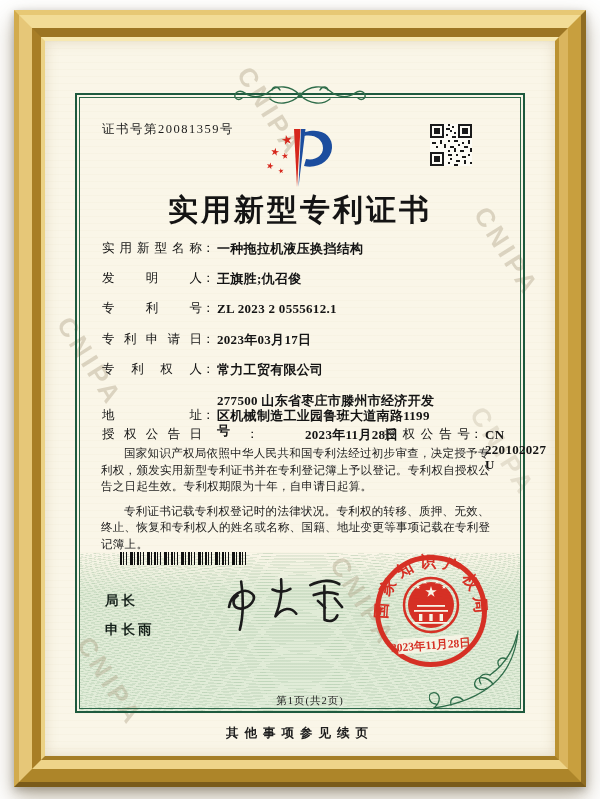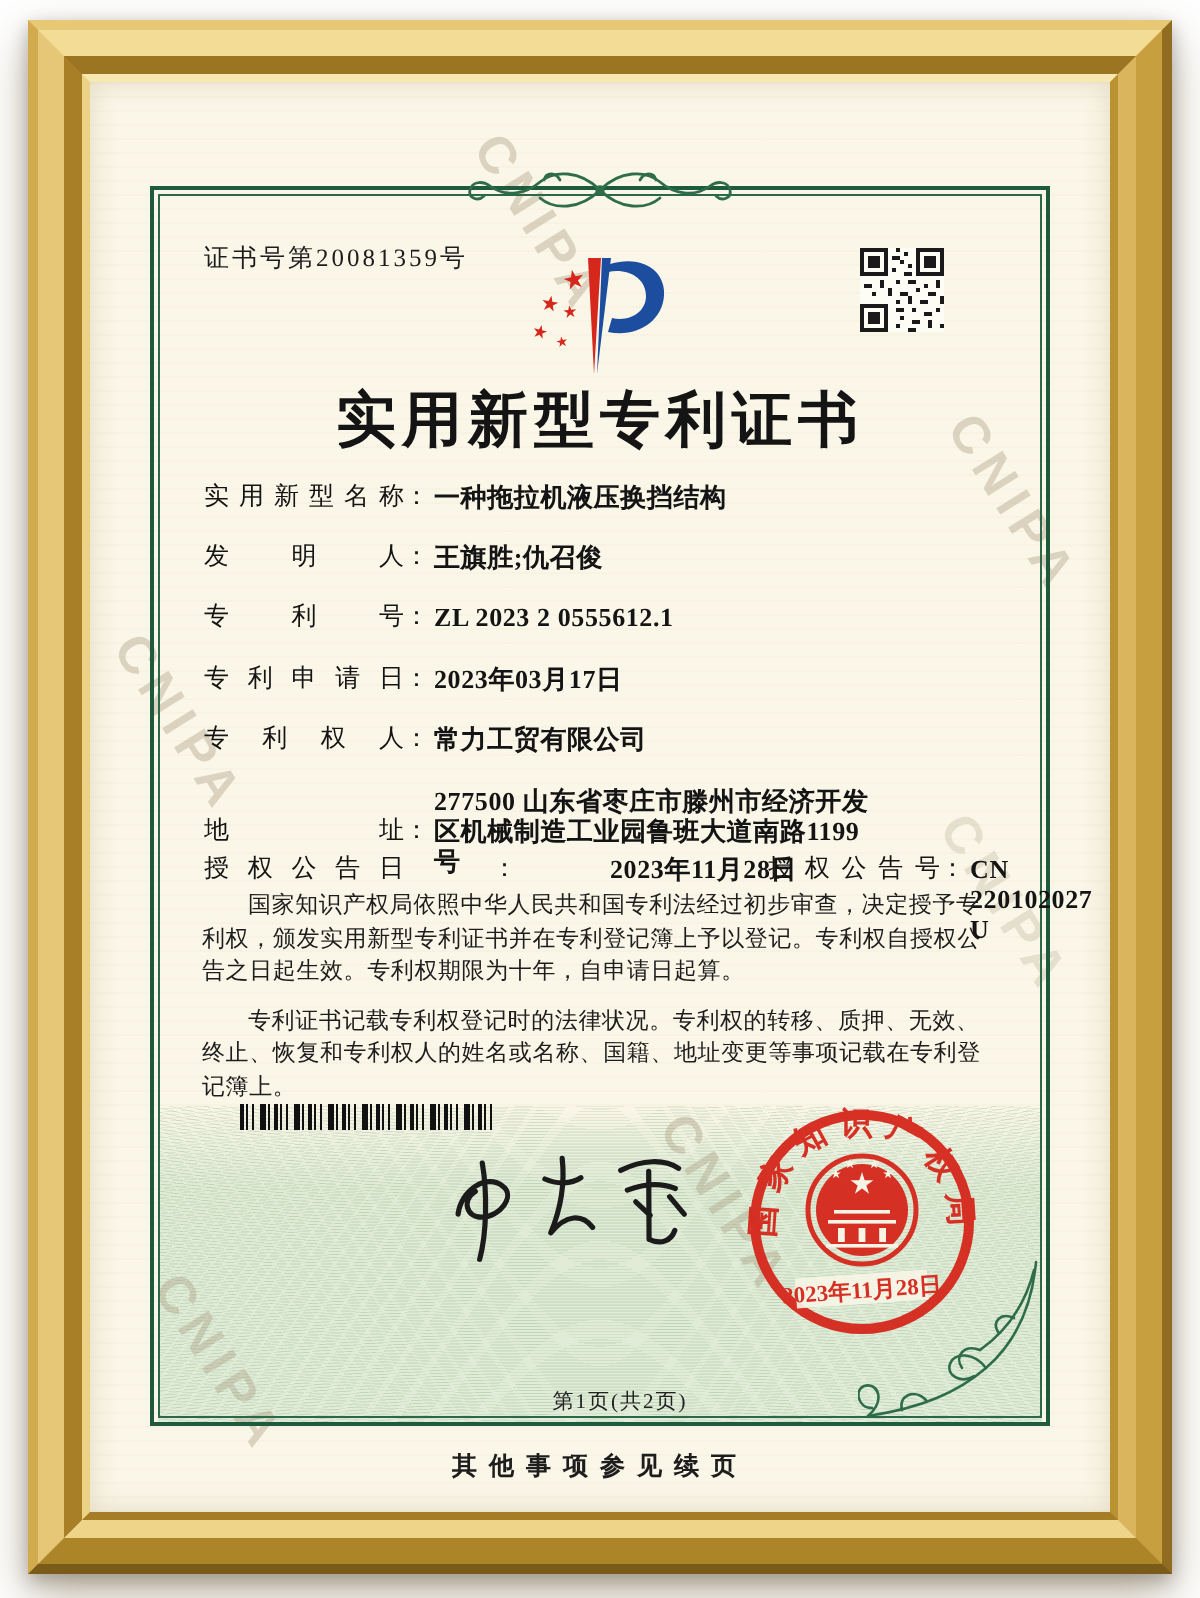--- a/index.html
+++ b/index.html
@@ -217,20 +217,24 @@
       </div>
     </div>
 
     <div class="body-text">
       <p>国家知识产权局依照中华人民共和国专利法经过初步审查，决定授予专利权，颁发实用新型专利证书并在专利登记簿上予以登记。专利权自授权公告之日起生效。专利权期限为十年，自申请日起算。</p>
       <p>专利证书记载专利权登记时的法律状况。专利权的转移、质押、无效、终止、恢复和专利权人的姓名或名称、国籍、地址变更等事项记载在专利登记簿上。</p>
     </div>
 
     <div class="barcode"></div>
 
+    <div class="signer">
+      <div>局长</div>
+      <div class="name">申长雨</div>
+    </div>
 
     <svg class="signature" width="140" height="64" viewBox="0 0 140 64">
       <g stroke="#1b1b1b" fill="none" stroke-width="2.6" stroke-linecap="round" stroke-linejoin="round" transform="rotate(-2 70 32)">
         <path d="M12,32 c2,-12 15,-20 23,-13 c6,5 -2,15 -11,15 c-8,0 -10,-9 -3,-13"></path>
         <path d="M25,7 c2,15 1,35 -3,48"></path>
         <path d="M56,16 c6,3 13,3 18,0"></path>
         <path d="M65,6 c1,13 -2,26 -7,37 c8,-9 16,-9 21,-2"></path>
         <path d="M94,13 c11,-5 22,-5 29,0"></path>
         <path d="M97,23 c9,-3 17,-3 24,0"></path>
         <path d="M108,14 l-1,34 c6,3 11,1 13,-4"></path>

